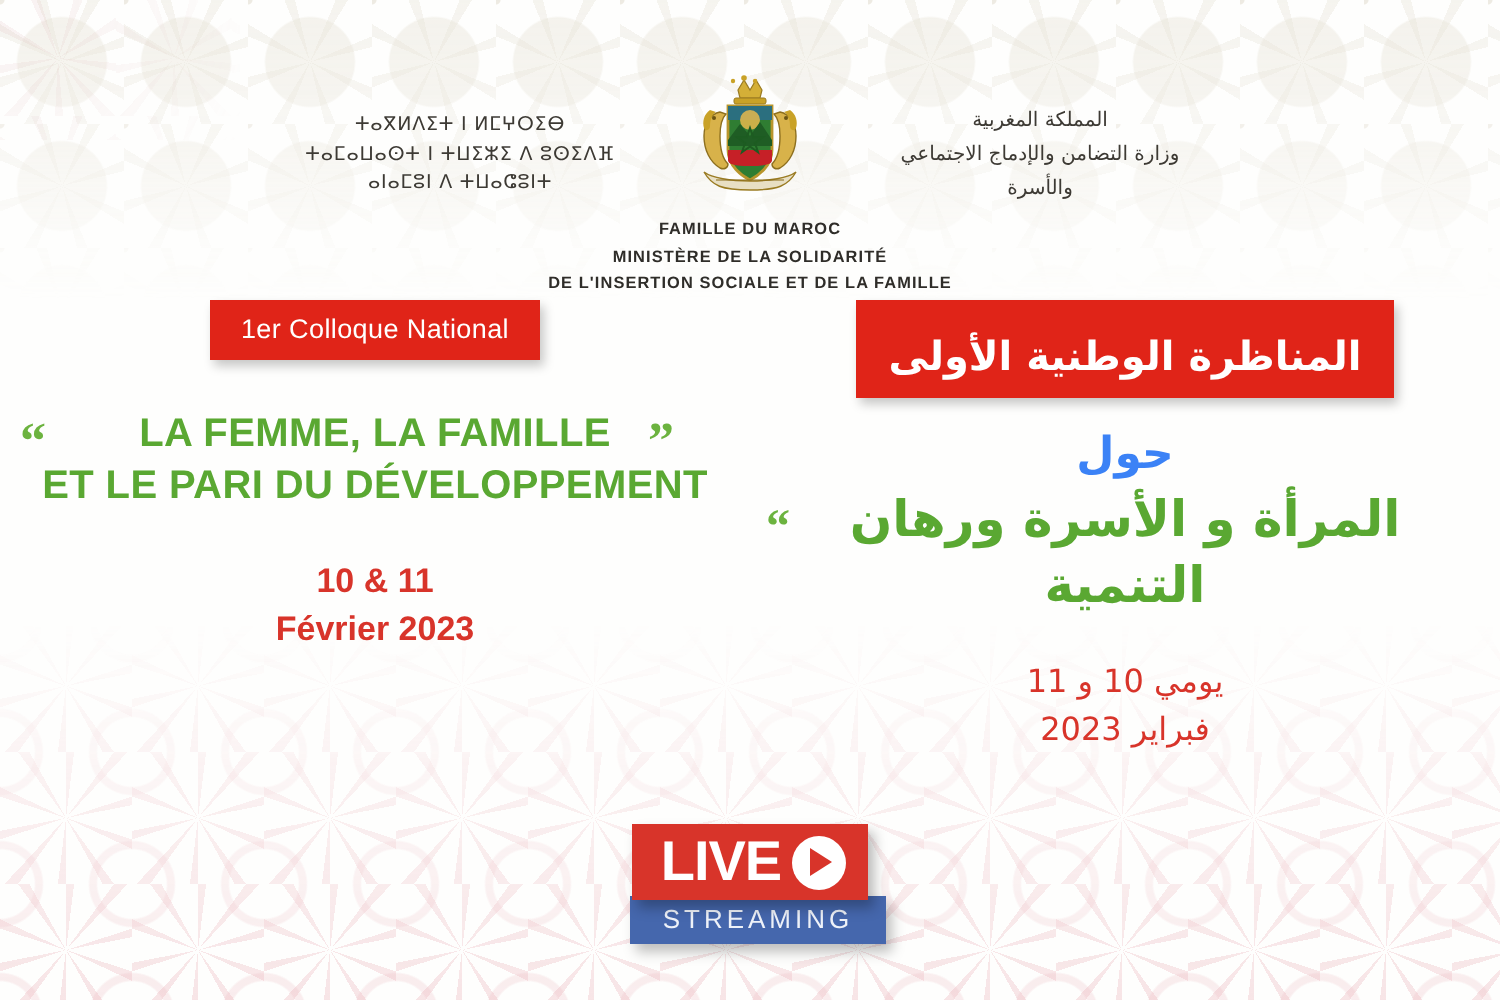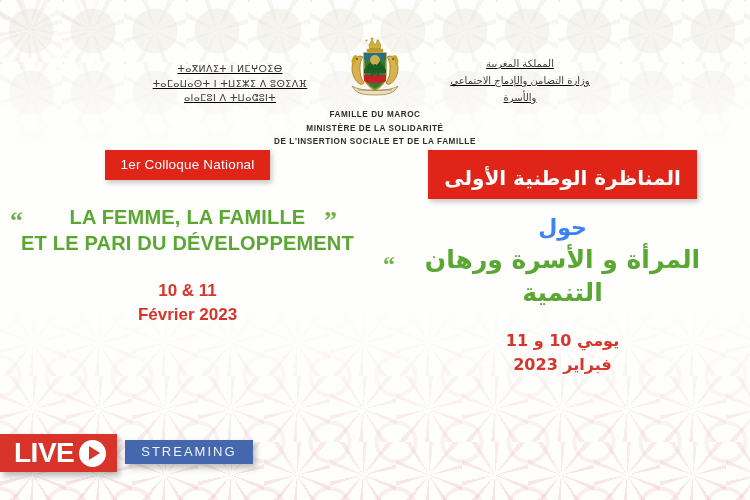--- a/index.html
+++ b/index.html
@@ -69,24 +69,23 @@
   
   .header {
     position: absolute;
     top: 34px;
     left: 0;
     width: 750px;
     text-align: center;
   }
   .header-row {
     display: flex;
-    align-items: flex-end;
+    align-items: center;
     justify-content: center;
     gap: 8px;
-    text-decoration: underline;
   }
   .amazigh-block {
     width: 200px;
     text-align: center;
     padding-top: 16px;
     color: #3d3a34;
     font-size: 9.5px;
     line-height: 1.55;
     letter-spacing: .4px;
     font-family: "DejaVu Sans", sans-serif;
@@ -205,33 +204,34 @@
     margin-top: 22px;
     color: #d8342a;
     font-size: 17px;
     font-weight: bold;
     line-height: 1.4;
   }
   .date-ar {
     margin-top: 20px;
     color: #d8342a;
     font-size: 16px;
-    font-weight: bold;
+    font-weight: normal;
     line-height: 1.5;
     direction: rtl;
     font-family: "DejaVu Sans", sans-serif;
   }
 
   
   .live-wrap {
     position: absolute;
     left: 0;
     bottom: 28px;
     width: 750px;
     display: flex;
+    flex-direction: column;
     align-items: center;
   }
   .live-box {
     background: #d8342a;
     color: #ffffff;
     padding: 5px 11px 5px 14px;
     display: flex;
     align-items: center;
     gap: 5px;
     box-shadow: 3px 4px 6px rgba(0,0,0,.28);

